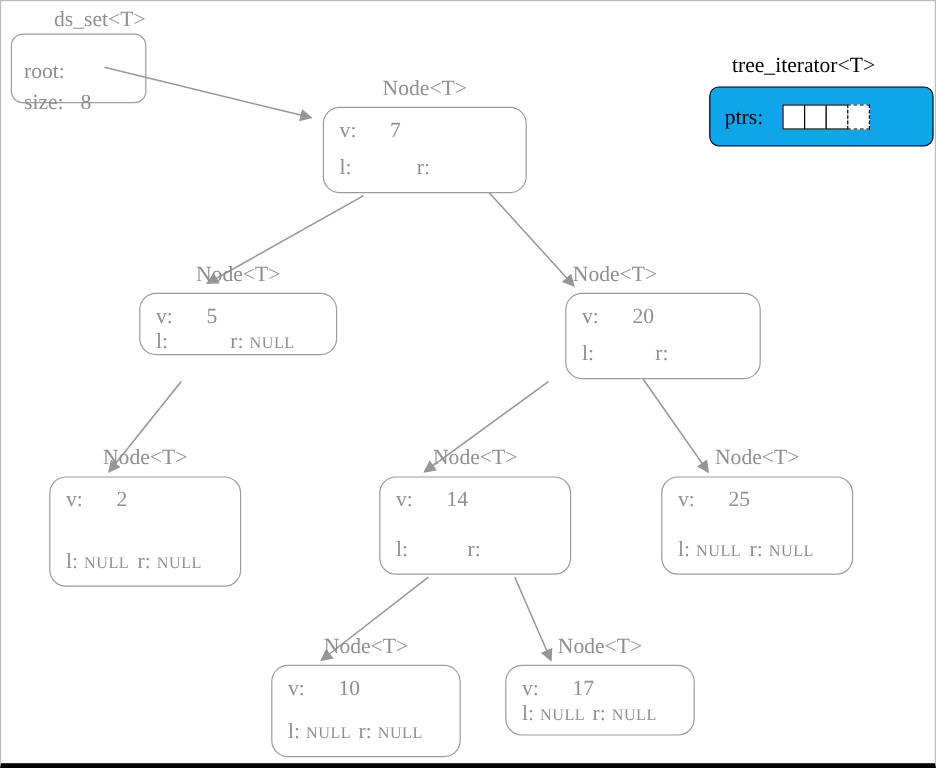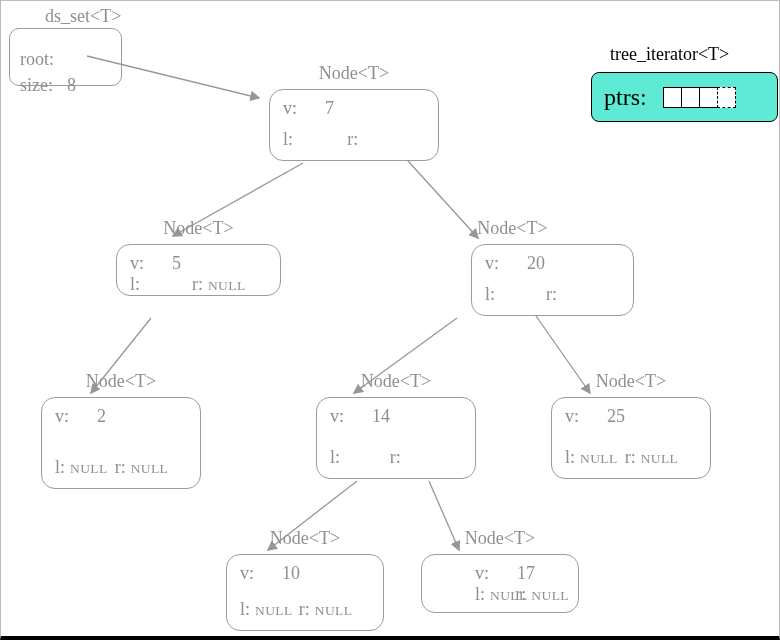--- a/index.html
+++ b/index.html
@@ -20,21 +20,21 @@
   
   #dsset-title{position:absolute;left:20px;top:5px;font-size:18px;color:#8f8f8f;margin-left:24px;}
   #dsset-box{position:absolute;left:8px;top:27px;width:113px;height:58px;
     border:1.4px solid #9c9c9c;border-radius:10px;color:#8f8f8f;font-size:18px;
     padding:17px 0 0 10px;box-sizing:border-box;background:transparent;line-height:1.45;}
   #dsset-box .sizeval{margin-left:14px;}
   
   #iter-title{position:absolute;left:597px;top:43px;font-size:18px;color:#000;margin-left:12px;}
   #iter-box{position:absolute;left:590px;top:71px;width:187px;height:50px;
     border:1.5px solid #000;border-radius:8px;display:flex;align-items:center;
-    padding-left:12px;box-sizing:border-box;font-size:24px;color:#000;background:#5eead4;}
+    padding-left:12px;box-sizing:border-box;font-size:18px;color:#000;background:#0ea5e9;}
   .cells{display:flex;margin-left:16px;align-items:center;}
   .cell{width:19px;height:21px;border:1px solid #000;margin-right:-1px;background:#fff;box-sizing:border-box;}
   .cell.dashed{border:1px dashed #000;margin-right:0;margin-left:0;}
 </style>
 </head>
 <body>
 
 <div id="figure">
 
   <svg class="edges" width="780" height="640">
@@ -121,19 +121,19 @@
   <div class="node-wrap" style="left:225px;top:527px;width:158px;">
     <div class="node-title">Node&lt;T&gt;</div>
     <div class="node-box" style="height:77px;">
       <div class="row"><span>v:</span><span class="vval">10</span></div>
       <div class="row"><span>l:</span><span class="slotval">NULL</span><span class="rgroup"><span>r:</span><span class="slotval">NULL</span></span></div>
     </div>
   </div>
 
   <div class="node-wrap" style="left:420px;top:527px;width:158px;">
     <div class="node-title">Node&lt;T&gt;</div>
-    <div class="node-box" style="height:59px;padding-left:40px;">
+    <div class="node-box" style="height:59px;">
       <div class="row"><span>v:</span><span class="vval">17</span></div>
       <div class="row"><span>l:</span><span class="slotval">NULL</span><span class="rgroup"><span>r:</span><span class="slotval">NULL</span></span></div>
     </div>
   </div>
 
 </div>
 
 </body></html>

